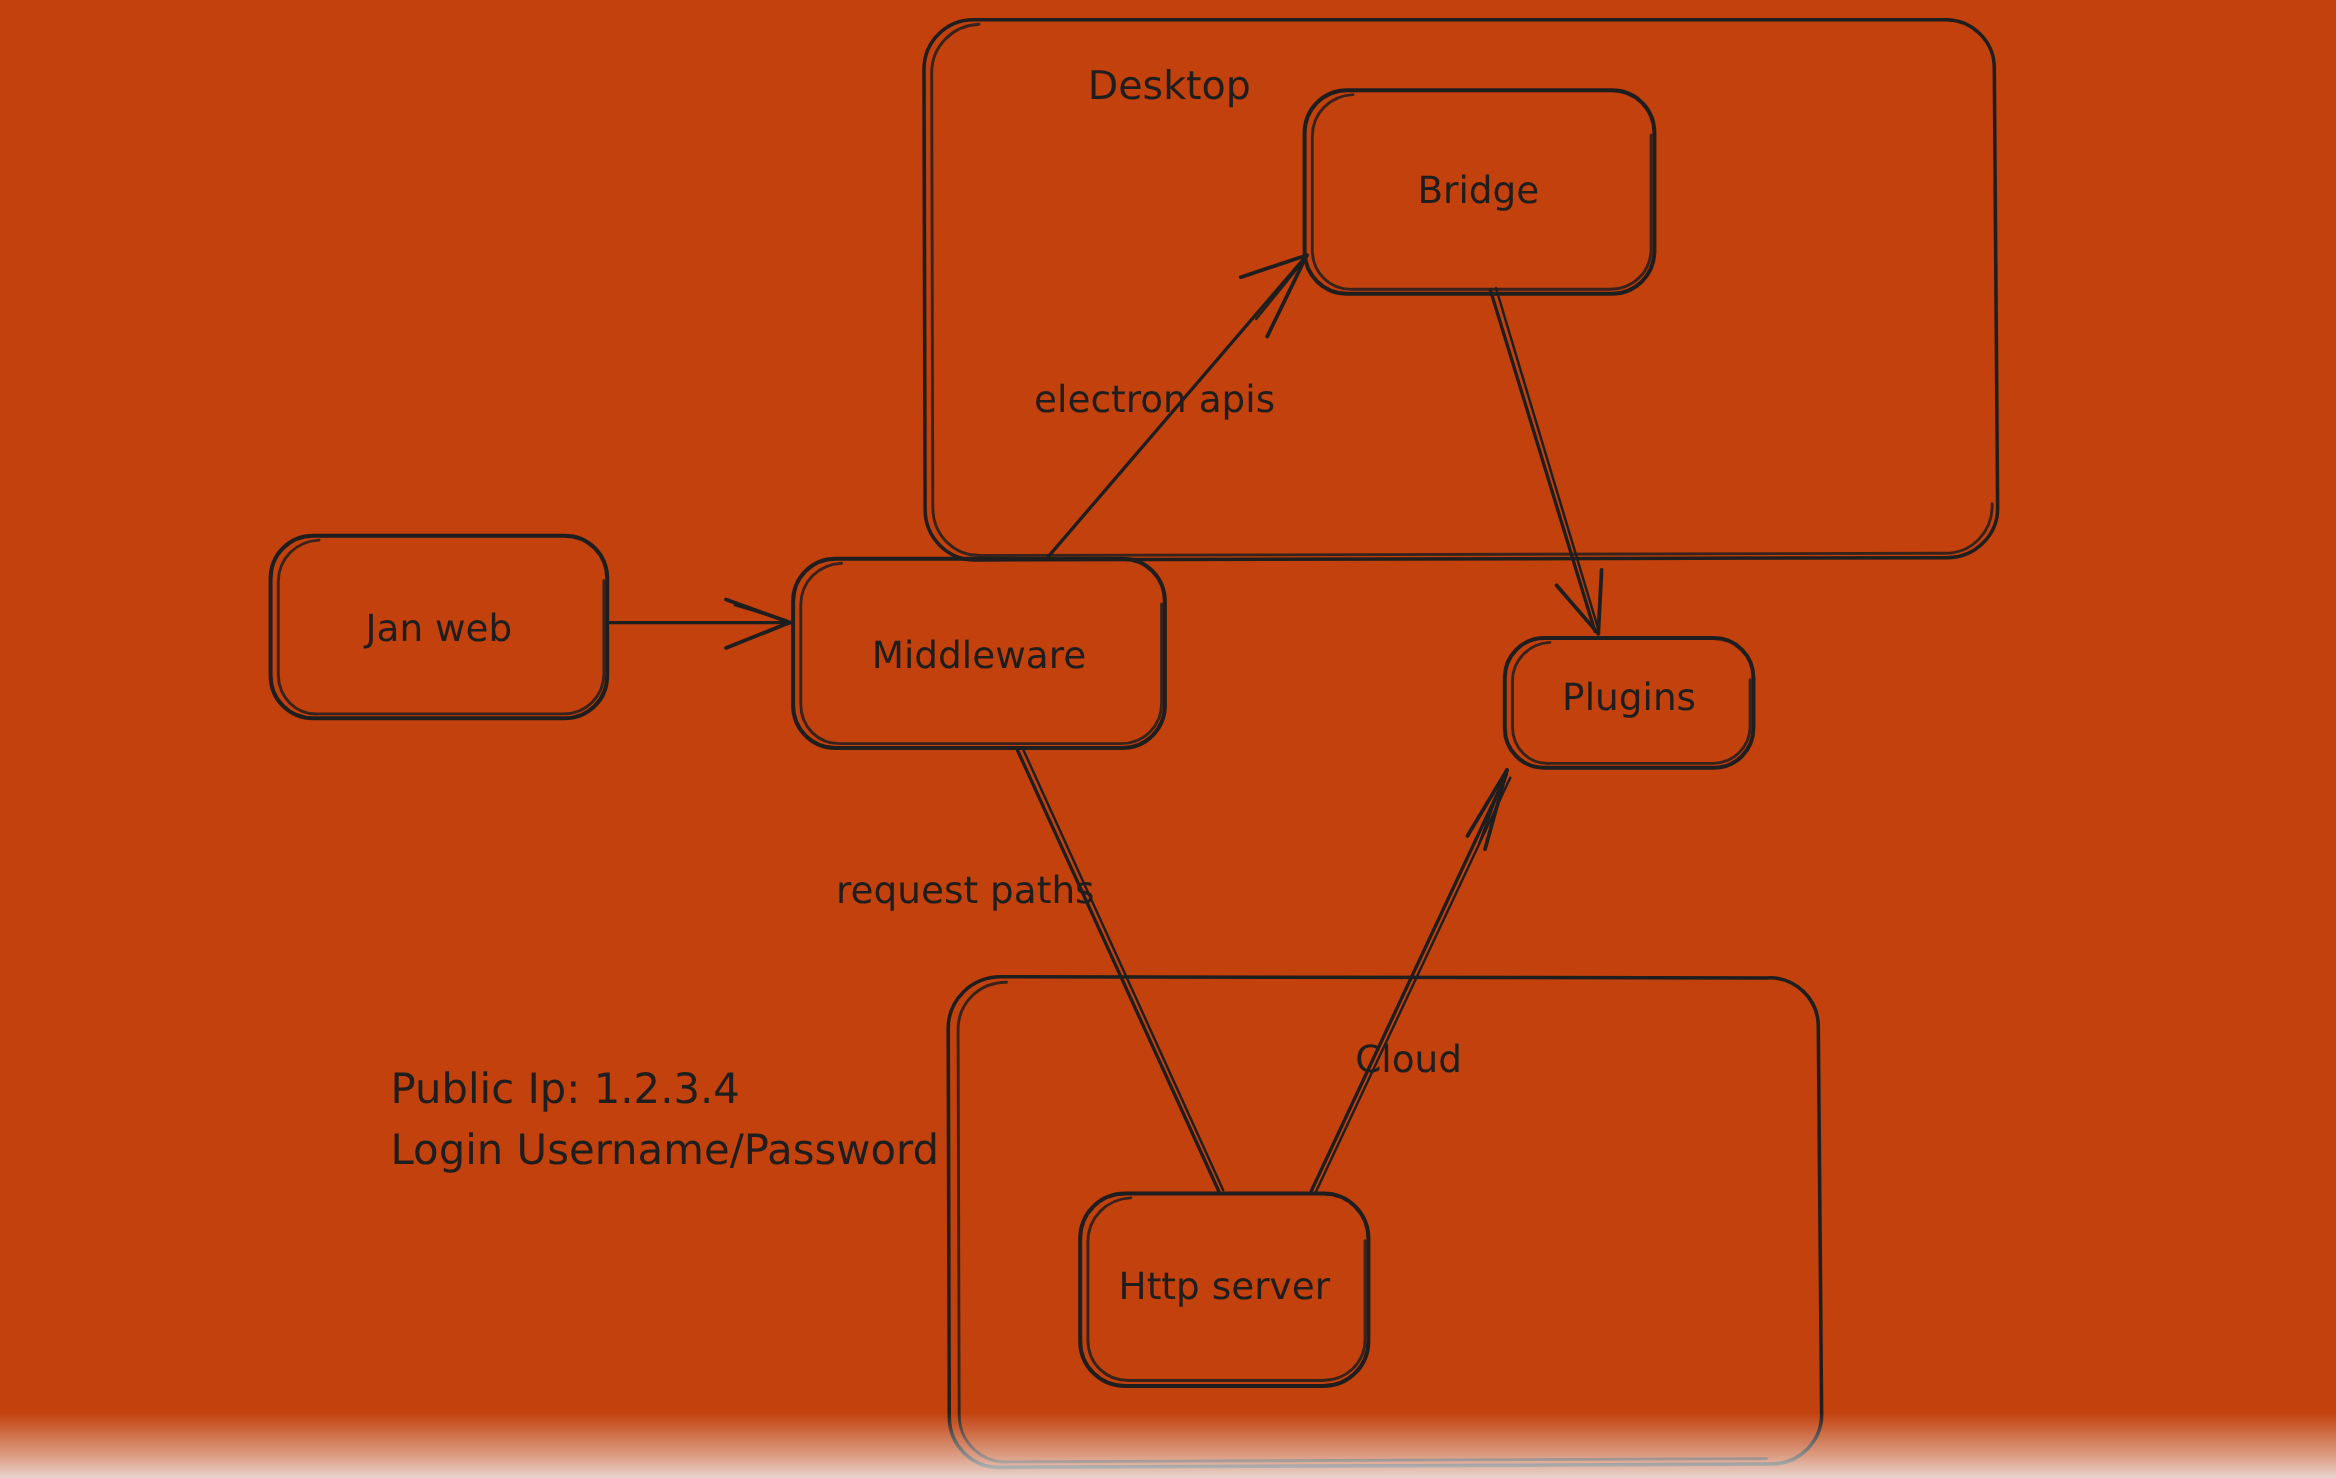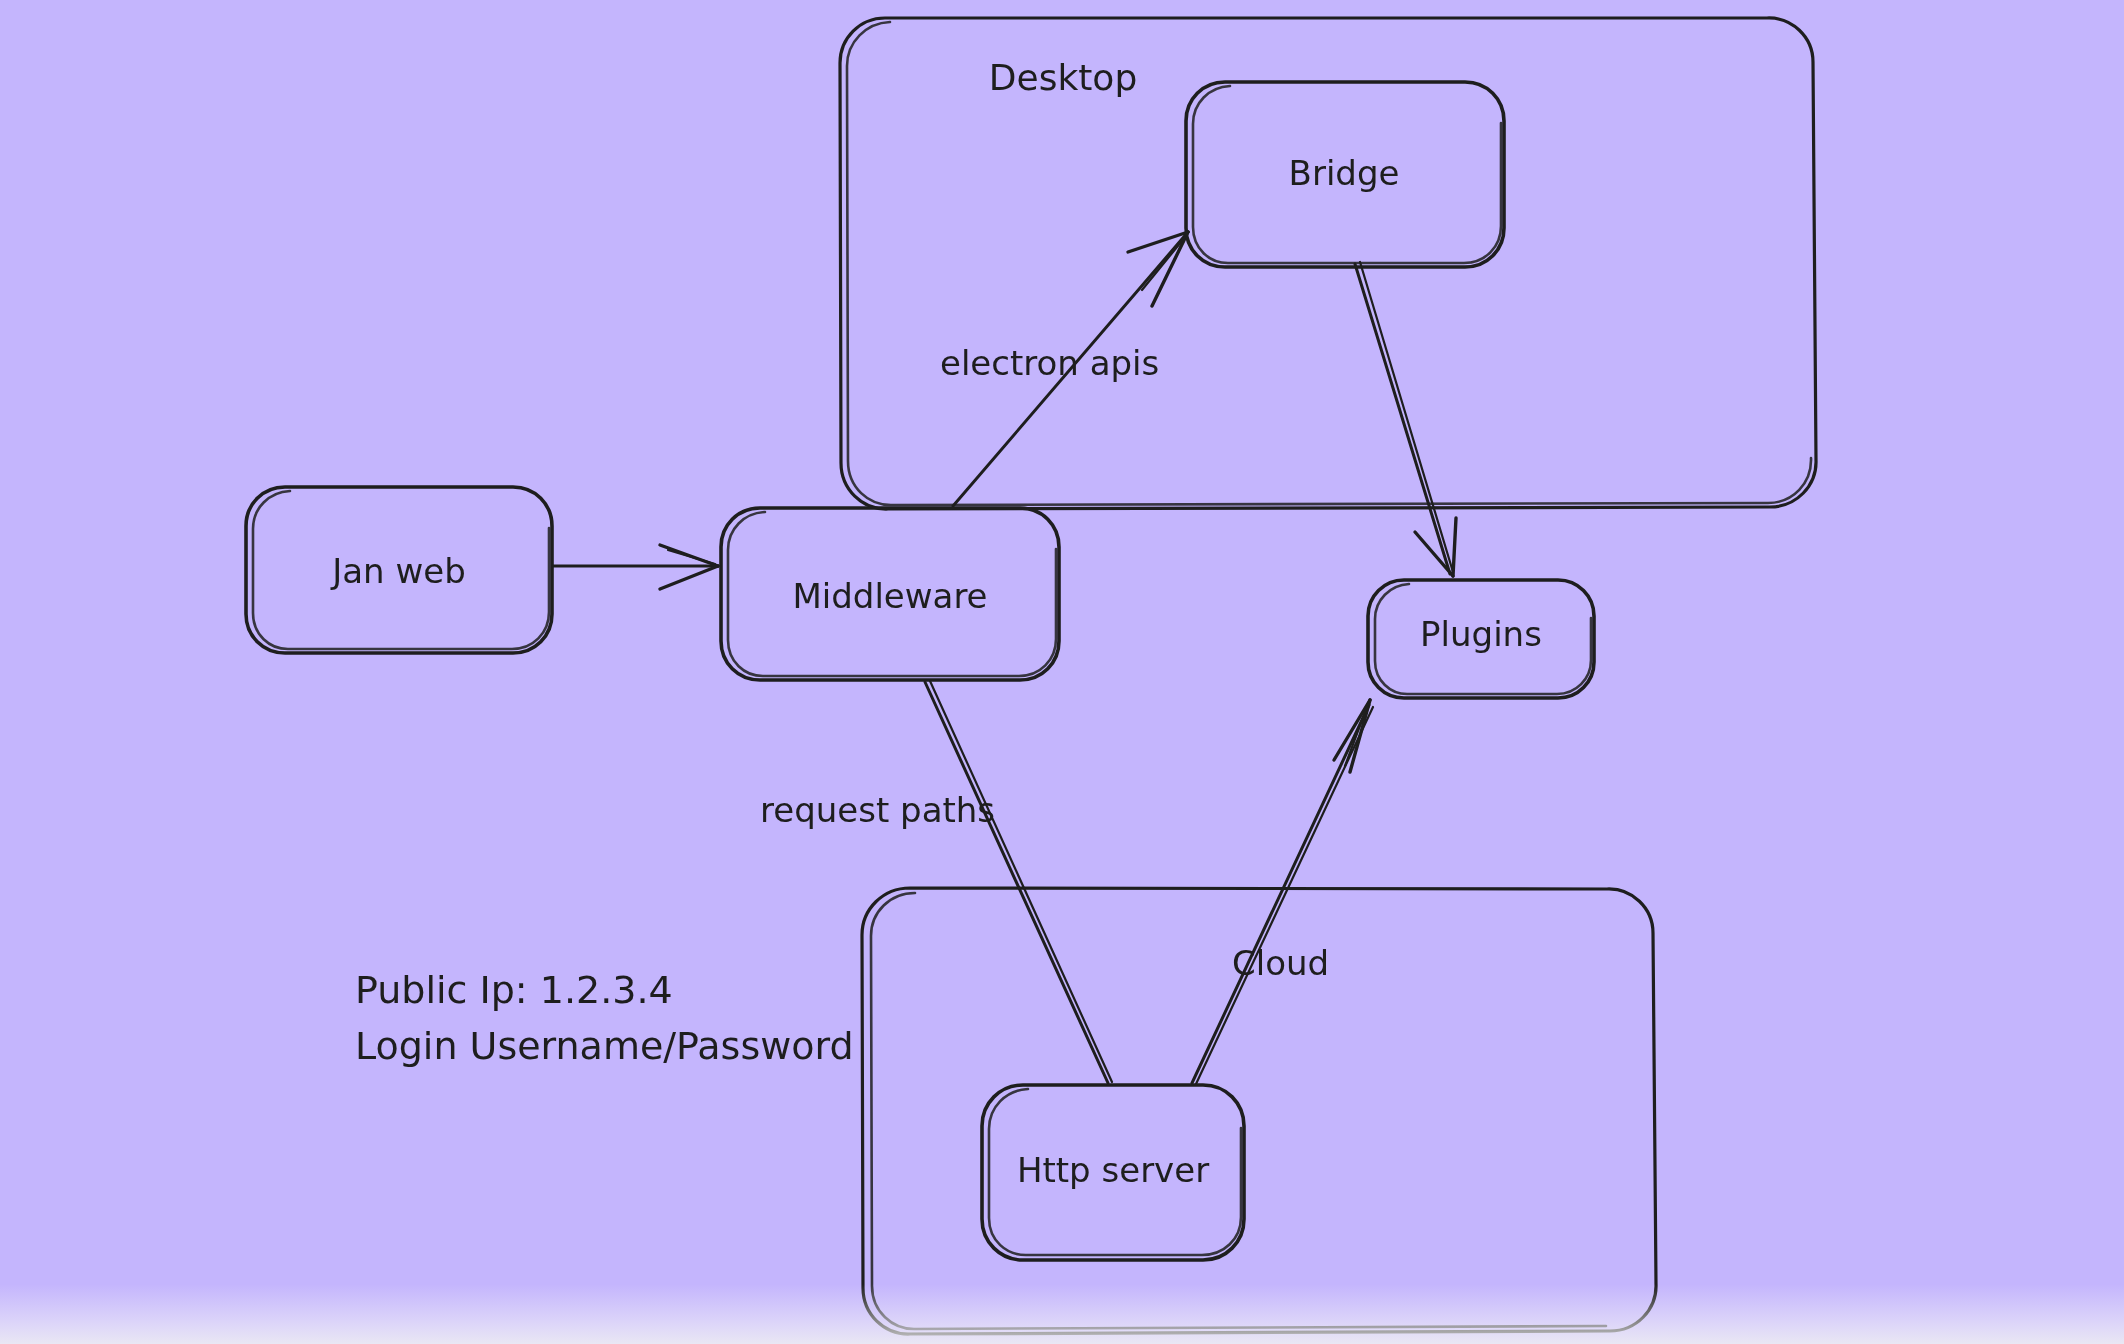--- a/index.html
+++ b/index.html
@@ -11,21 +11,21 @@
   body {
     width: 2124px;
     height: 1344px;
     overflow: hidden;
     font-family: "DejaVu Sans", sans-serif;
   }
   #canvas-root {
     position: relative;
     width: 2124px;
     height: 1344px;
-    background: #c4b5fd;
+    background: #c2410c;
   }
   #diagram-svg {
     position: absolute;
     top: 0;
     left: 0;
     width: 2124px;
     height: 1344px;
     display: block;
   }
   .bottom-fade {

